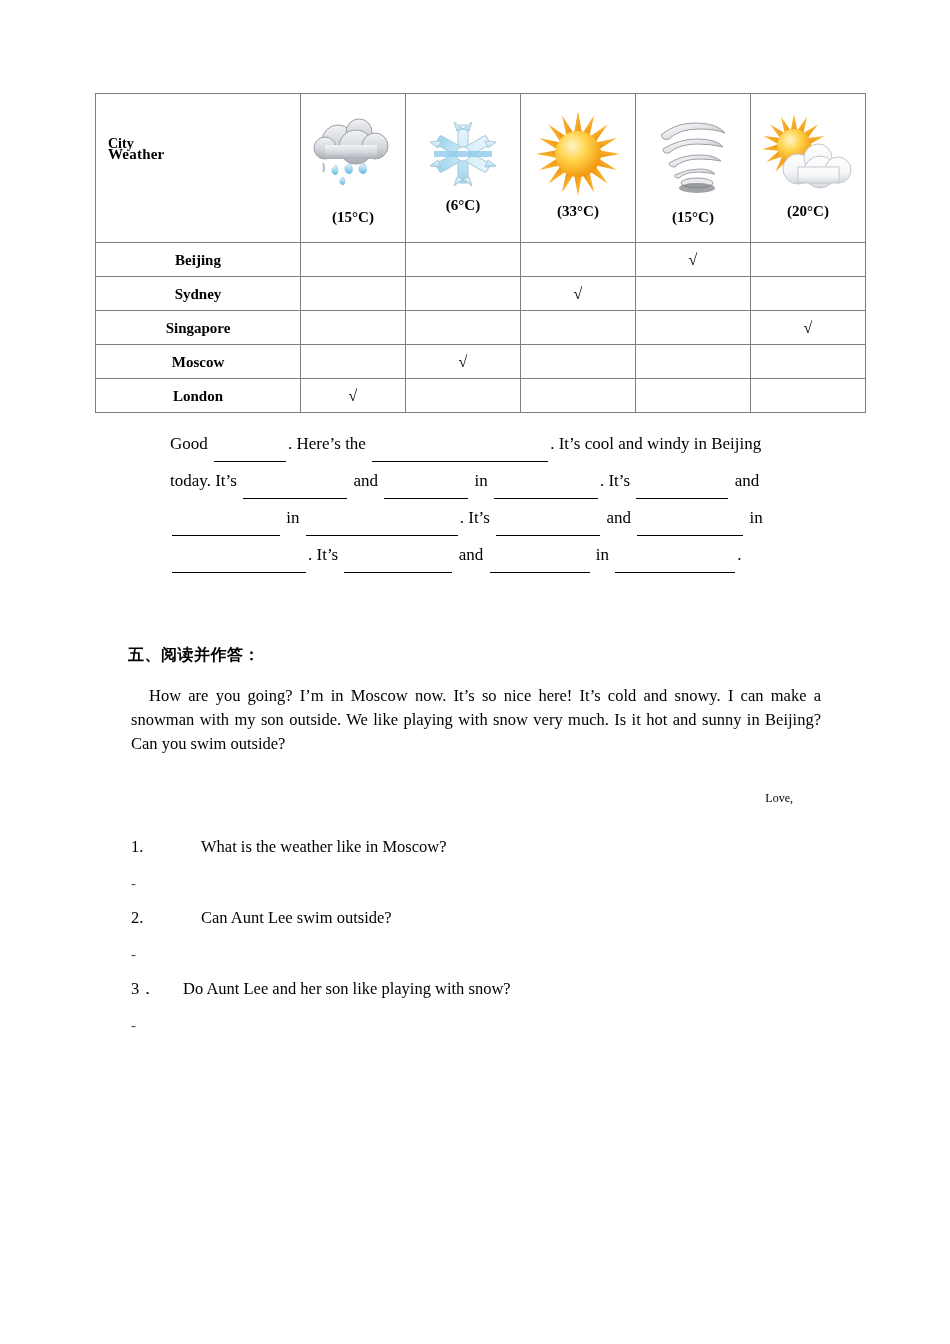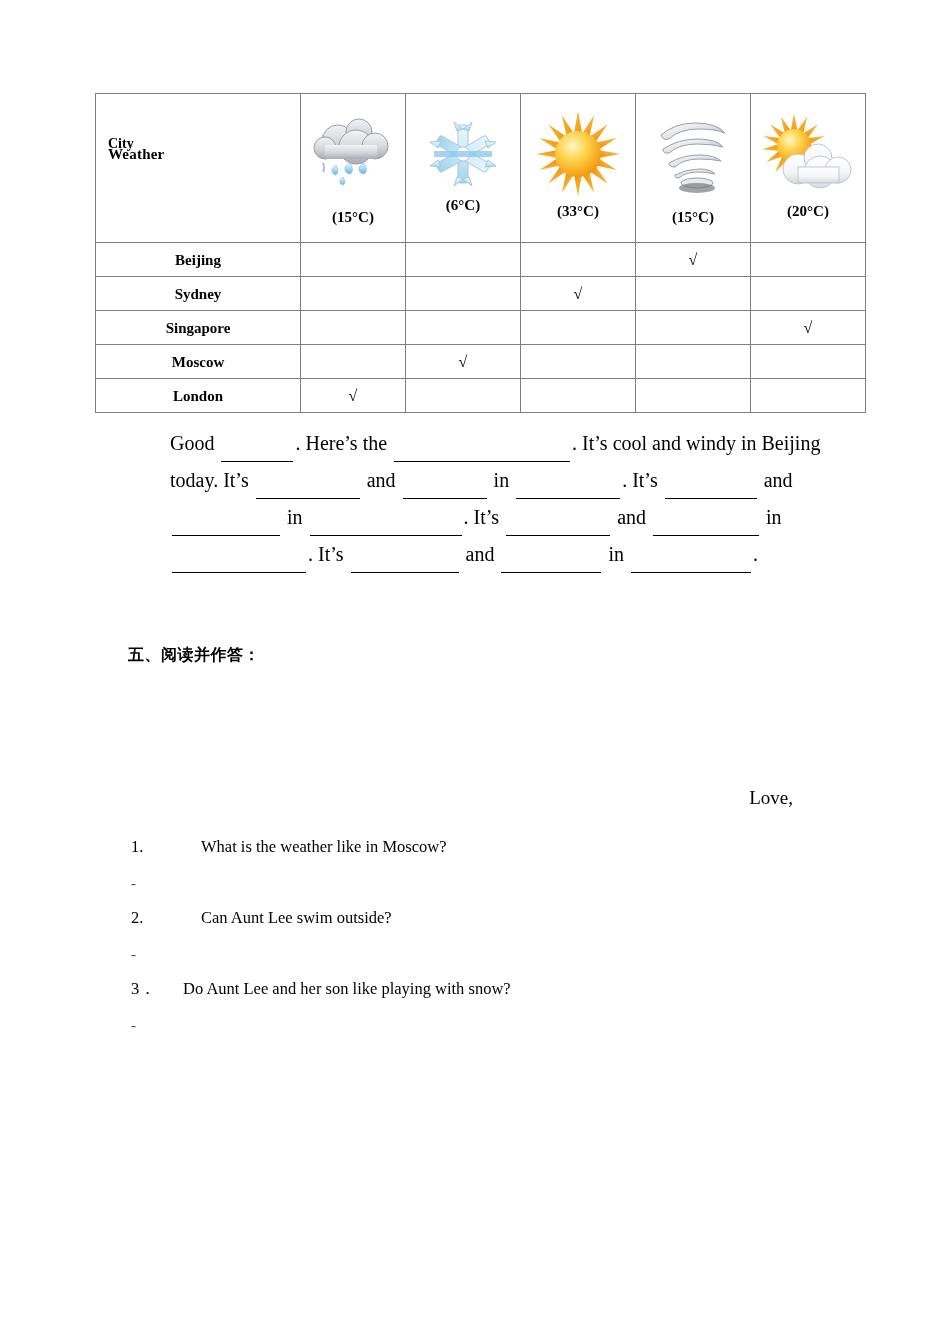--- a/index.html
+++ b/index.html
@@ -110,21 +110,21 @@
     font-size: 16px;
     font-family: "Liberation Serif", serif;
   }
 
   
   .fill-block {
     position: absolute;
     left: 170px;
     top: 425px;
     width: 648px;
-    font-size: 20px;
+    font-size: 17px;
     line-height: 37px;
   }
   .fill-block .ln { white-space: nowrap; }
   .bl {
     display: inline-block;
     border-bottom: 1px solid #000;
     height: 15px;
     vertical-align: bottom;
     margin: 0 2px;
   }
@@ -154,21 +154,21 @@
     text-align: justify;
   }
   .letter .greet { display: block; }
   .letter .body { display: block; text-indent: 18px; }
 
   .signature {
     position: absolute;
     left: 131px;
     top: 786px;
     width: 690px;
-    font-size: 19px;
+    font-size: 12px;
     line-height: 24px;
     text-align: right;
   }
   .signature span { display: block; padding-right: 28px; }
 
   
   .questions {
     position: absolute;
     left: 131px;
     top: 835px;
@@ -495,20 +495,21 @@
       <span>and</span>
       <span class="bl" style="width:100px"></span>
       <span>in</span>
       <span class="bl" style="width:120px"></span><span>.</span>
     </div>
   </div>
 
   <div class="sec-head">五、阅读并作答：</div>
 
   <div class="letter">
+    <span class="body">How are you going? I’m in Moscow now. It’s so nice here! It’s cold and snowy. I can make a snowman with my son outside. We like playing with snow very much. Is it hot and sunny in Beijing? Can you swim outside?</span>
   </div>
 
   <div class="signature">
     <span>Love,</span>
   </div>
 
   <div class="questions">
     <div class="q-row">
       <span class="q-num">1.</span><span>What is the weather like in Moscow?</span>
     </div>

